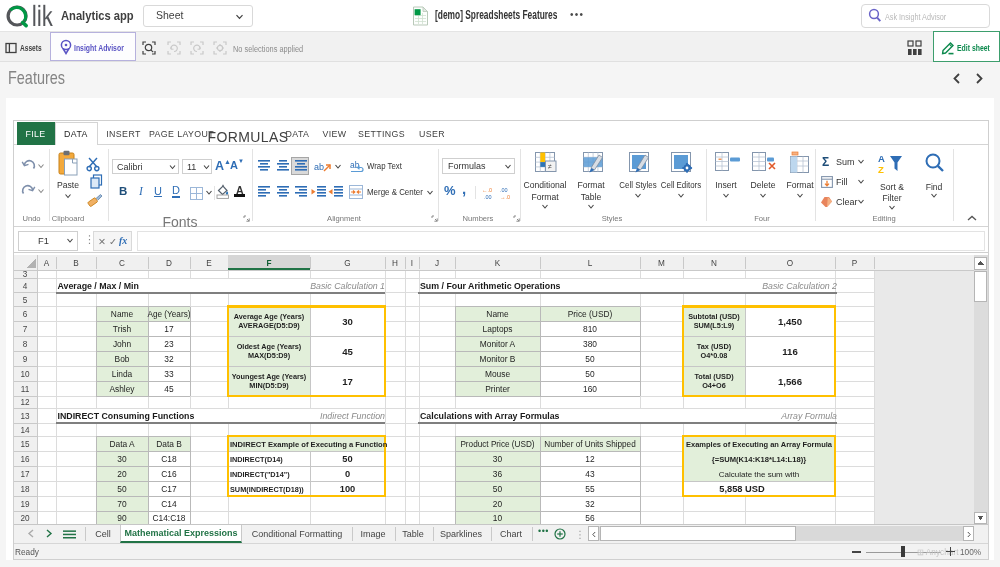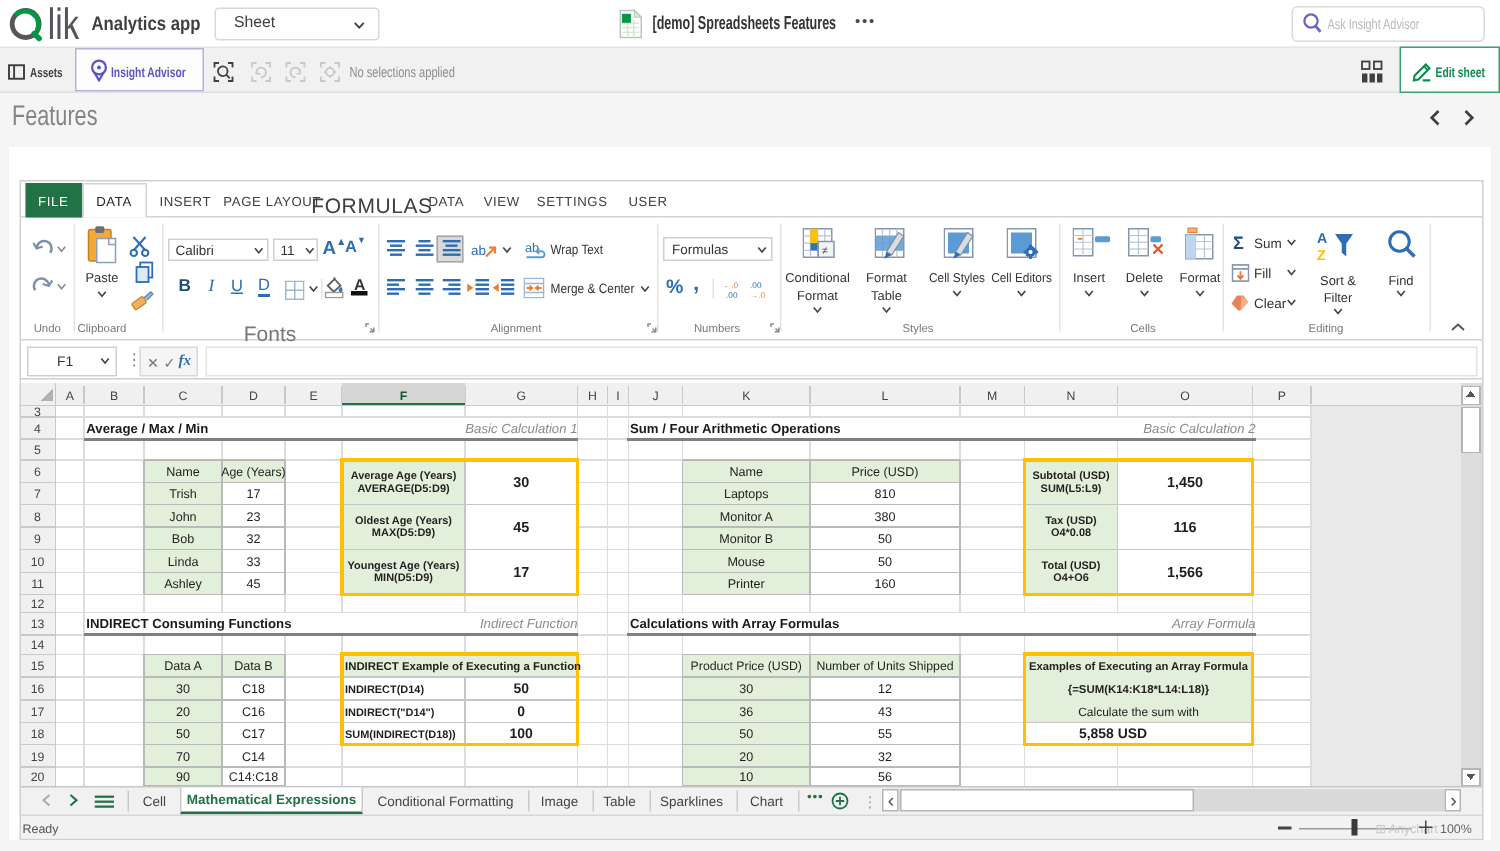--- a/index.html
+++ b/index.html
@@ -144,21 +144,21 @@
 <div class="abs" style="left:520px;top:149px;width:1px;height:72px;background:#e3e3e3"></div>
 <div class="abs" style="left:706px;top:149px;width:1px;height:72px;background:#e3e3e3"></div>
 <div class="abs" style="left:815px;top:149px;width:1px;height:72px;background:#e3e3e3"></div>
 <div class="abs" style="left:953px;top:149px;width:1px;height:72px;background:#e3e3e3"></div>
 <div class="tx" style="left:31.5px;top:214px;transform:translateX(-50%);font-size:7.6px;color:#777">Undo</div>
 <div class="tx" style="left:68px;top:214px;transform:translateX(-50%);font-size:7.6px;color:#777">Clipboard</div>
 <div class="tx" style="left:180px;top:214px;transform:translateX(-50%);font-size:14px;color:#777">Fonts</div>
 <div class="tx" style="left:344px;top:214px;transform:translateX(-50%);font-size:7.6px;color:#777">Alignment</div>
 <div class="tx" style="left:478px;top:214px;transform:translateX(-50%);font-size:7.6px;color:#777">Numbers</div>
 <div class="tx" style="left:612px;top:214px;transform:translateX(-50%);font-size:7.6px;color:#777">Styles</div>
-<div class="tx" style="left:762px;top:214px;transform:translateX(-50%);font-size:7.6px;color:#777">Cells</div>
+<div class="tx" style="left:762px;top:214px;transform:translateX(-50%);font-size:7.6px;color:#777">Four</div>
 <div class="tx" style="left:884px;top:214px;transform:translateX(-50%);font-size:7.6px;color:#777">Editing</div>
 <svg class="abs" style="left:243px;top:214.5px" width="7" height="7" viewBox="0 0 7 7">
     <path d="M1 3 V1 H3 M4 4 L6.2 6.2 M6.2 3.4 V6.2 H3.4" fill="none" stroke="#8a8a8a" stroke-width="1"></path>
   </svg>
 <svg class="abs" style="left:430.5px;top:214.5px" width="7" height="7" viewBox="0 0 7 7">
     <path d="M1 3 V1 H3 M4 4 L6.2 6.2 M6.2 3.4 V6.2 H3.4" fill="none" stroke="#8a8a8a" stroke-width="1"></path>
   </svg>
 <svg class="abs" style="left:512.5px;top:214.5px" width="7" height="7" viewBox="0 0 7 7">
     <path d="M1 3 V1 H3 M4 4 L6.2 6.2 M6.2 3.4 V6.2 H3.4" fill="none" stroke="#8a8a8a" stroke-width="1"></path>
   </svg>

